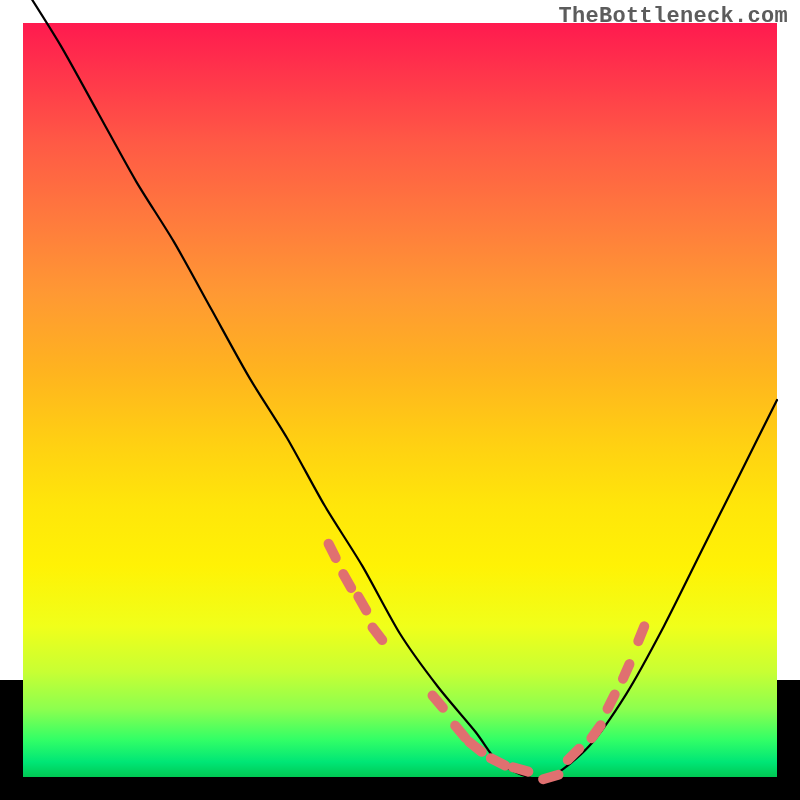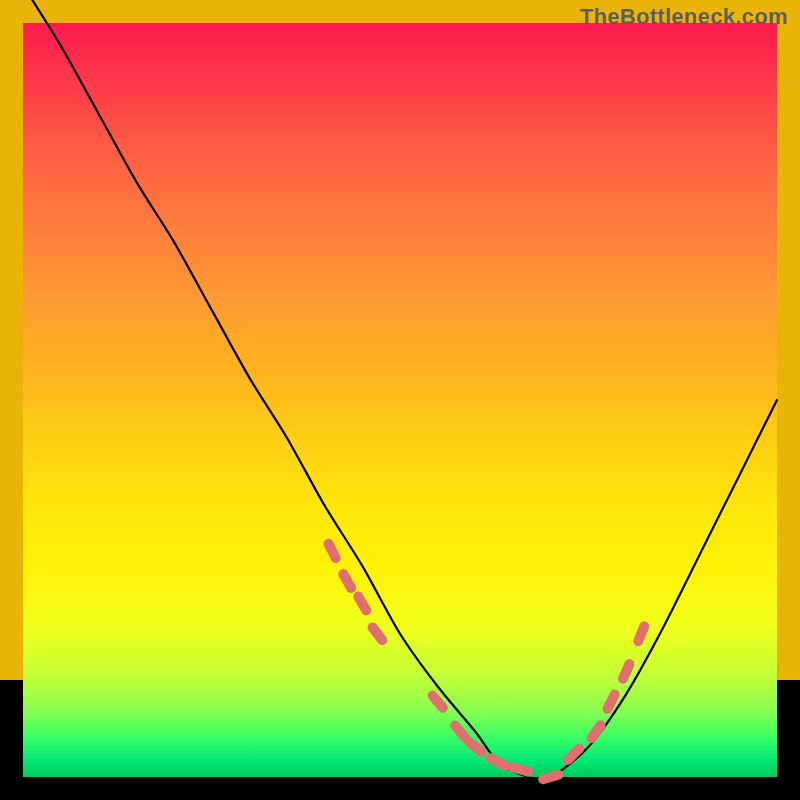--- a/index.html
+++ b/index.html
@@ -8,21 +8,22 @@
     width: 800px;
     height: 800px;
     background: #000000;
     overflow: hidden;
     font-family: Arial, Helvetica, sans-serif;
   }
   .frame {
     position: relative;
     width: 800px;
     height: 680px;
-    background: #eab308;
+    background: #ffffff;
+    font-family: Liberation Mono, monospace;
   }
   .watermark {
     position: absolute;
     top: 4px;
     right: 12px;
     color: #5c5c5c;
     font-size: 22px;
     font-weight: 600;
     letter-spacing: 0.3px;
     z-index: 10;

